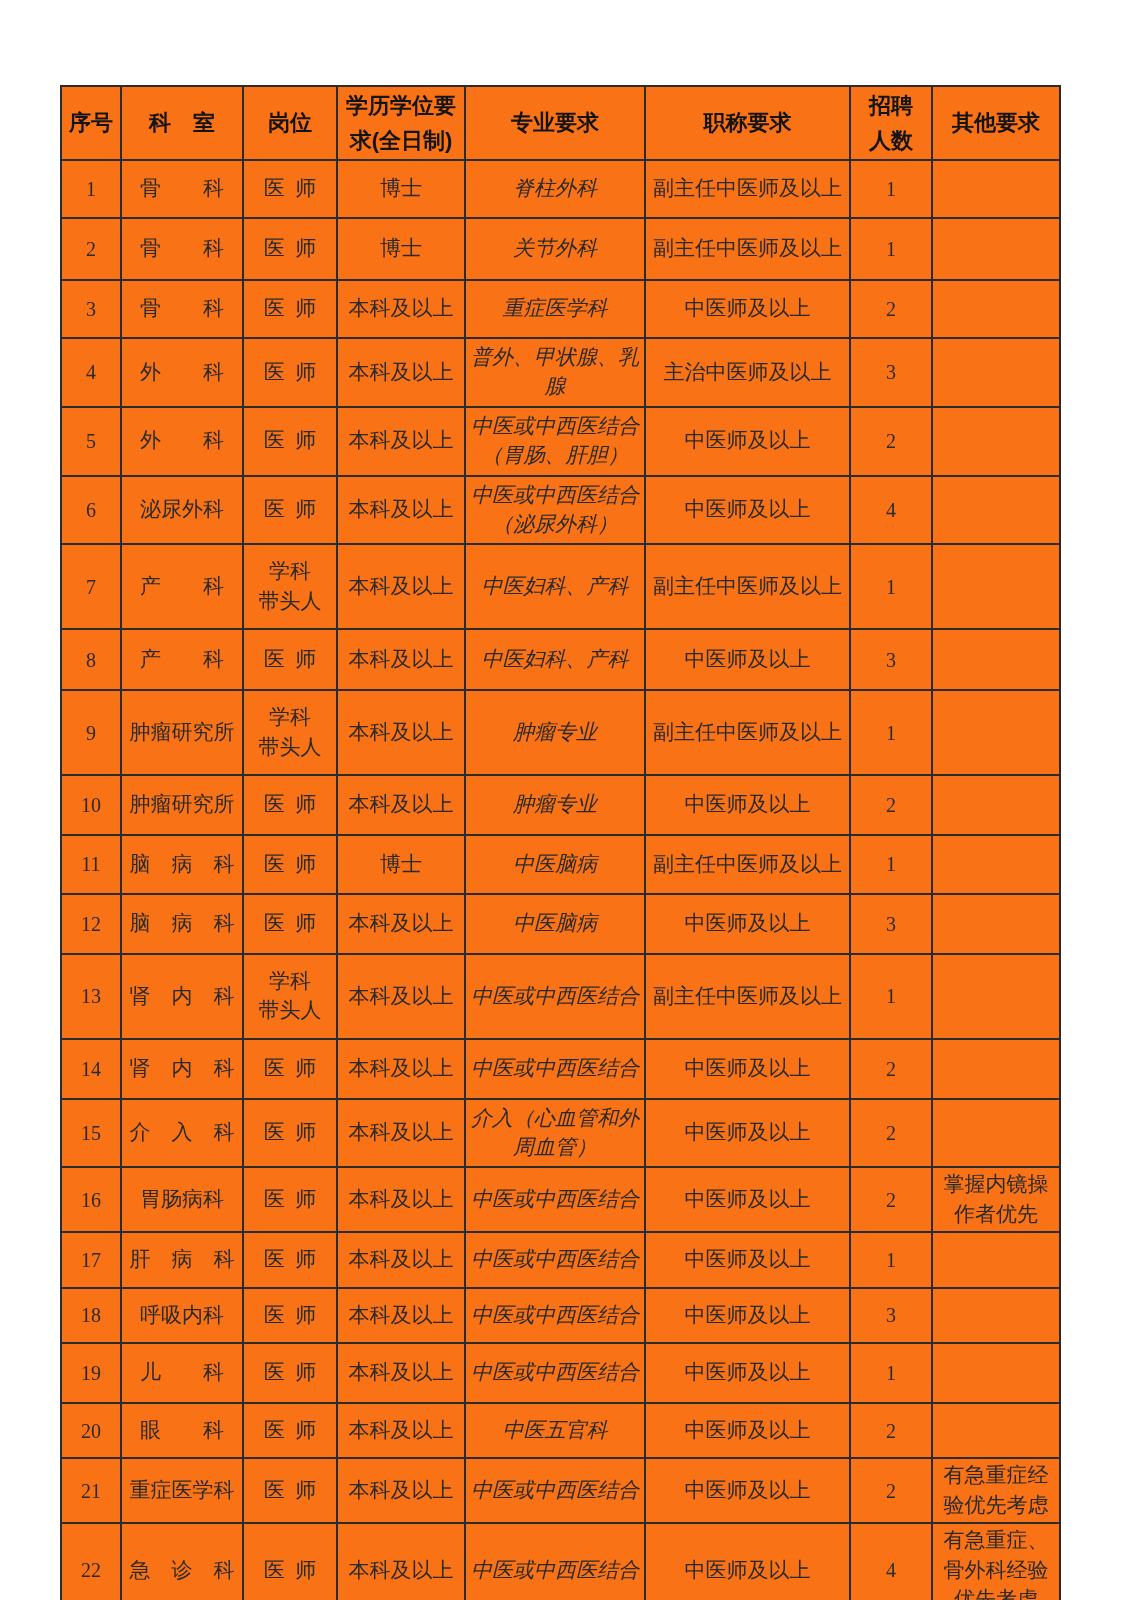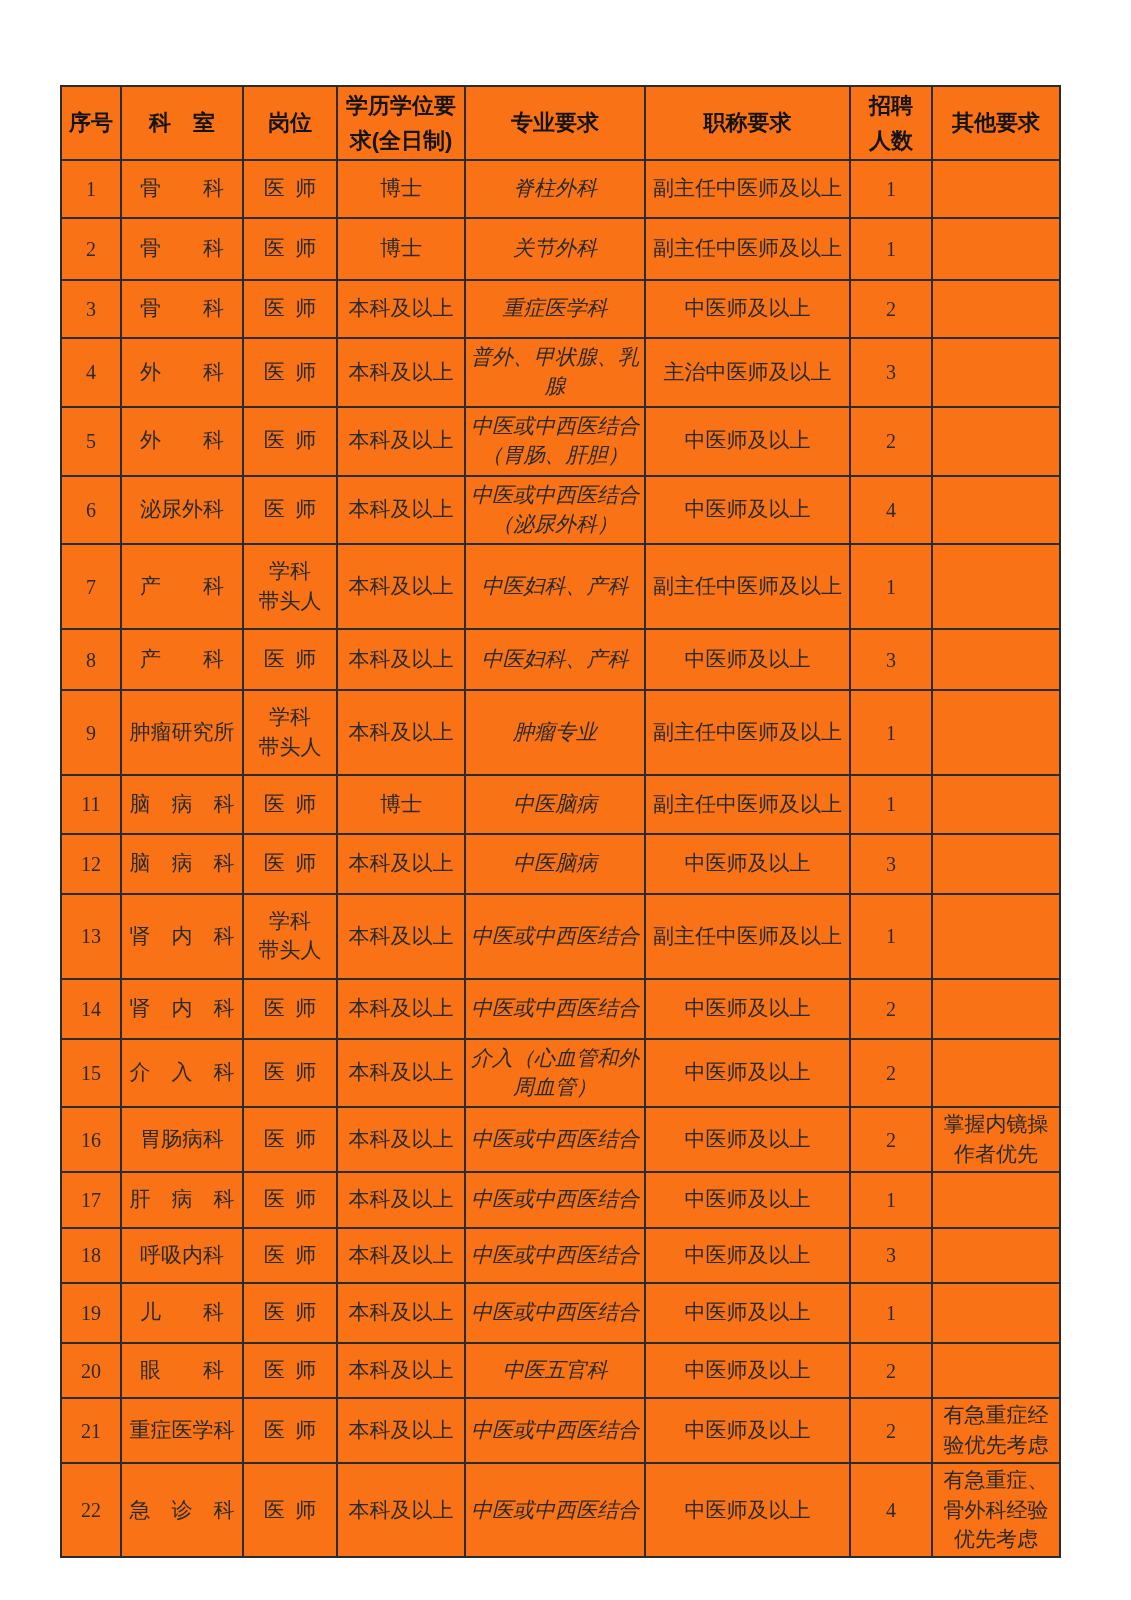--- a/index.html
+++ b/index.html
@@ -150,20 +150,30 @@
           <td class="col-no">9</td>
           <td class="col-dept">肿瘤研究所</td>
           <td class="col-post">学科
 带头人</td>
           <td class="col-edu">本科及以上</td>
           <td class="col-major">肿瘤专业</td>
           <td class="col-title">副主任中医师及以上</td>
           <td class="col-count">1</td>
           <td class="col-other"></td>
         </tr>
+        <tr style="height: 60px;">
+          <td class="col-no">10</td>
+          <td class="col-dept">肿瘤研究所</td>
+          <td class="col-post">医 师</td>
+          <td class="col-edu">本科及以上</td>
+          <td class="col-major">肿瘤专业</td>
+          <td class="col-title">中医师及以上</td>
+          <td class="col-count">2</td>
+          <td class="col-other"></td>
+        </tr>
         <tr style="height: 59px;">
           <td class="col-no">11</td>
           <td class="col-dept">脑　病　科</td>
           <td class="col-post">医 师</td>
           <td class="col-edu">博士</td>
           <td class="col-major">中医脑病</td>
           <td class="col-title">副主任中医师及以上</td>
           <td class="col-count">1</td>
           <td class="col-other"></td>
         </tr>

